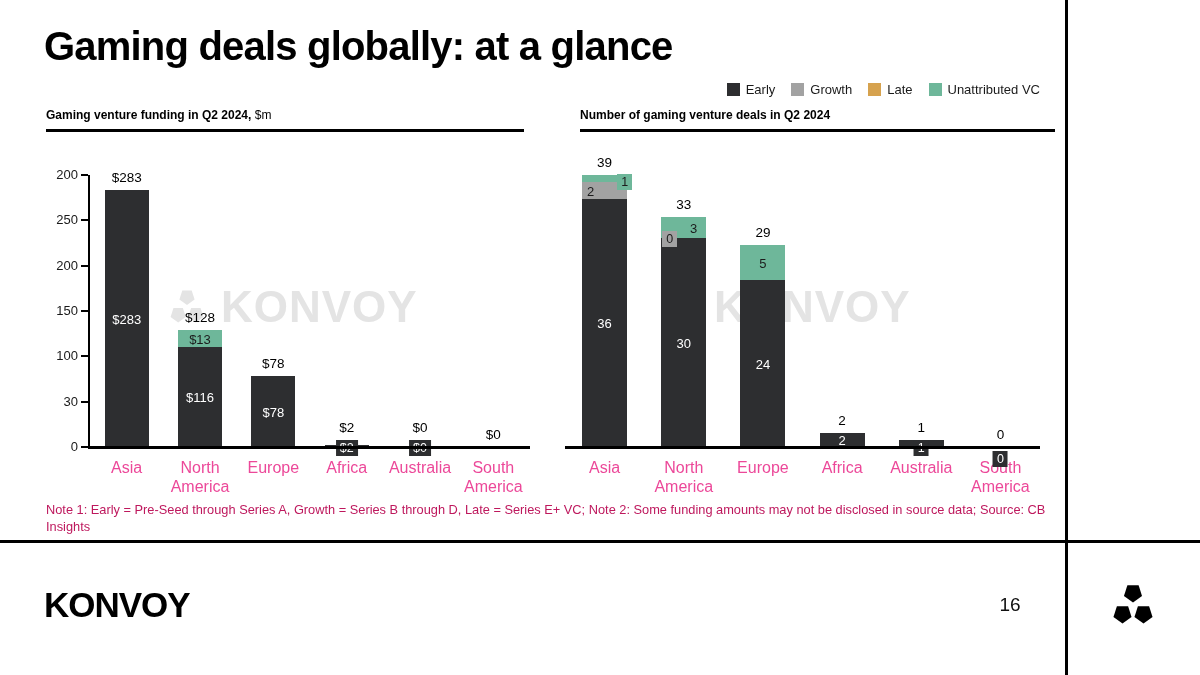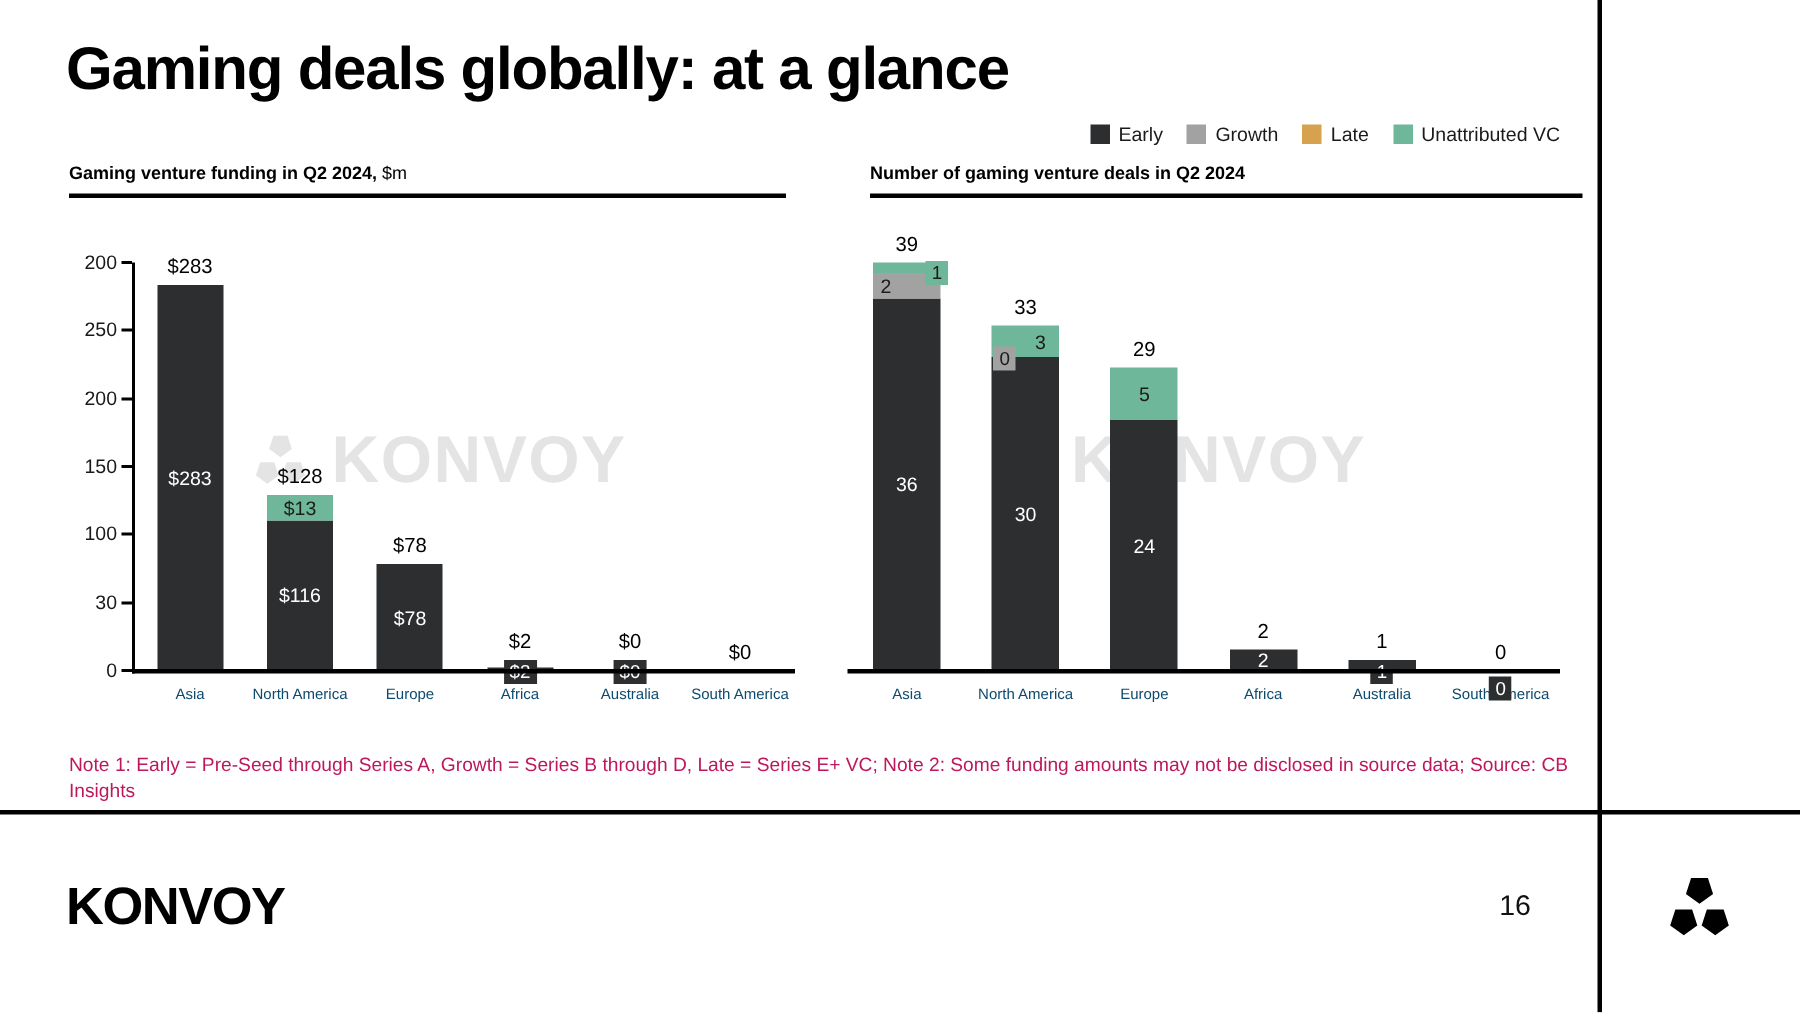--- a/index.html
+++ b/index.html
@@ -42,21 +42,21 @@
   .seg{position:absolute;left:0;width:100%;}
   .seg-label{position:absolute;left:0;right:0;top:50%;transform:translateY(-50%);
              text-align:center;font-size:13px;white-space:nowrap;}
   .al-left{text-align:left;padding-left:5px;}
   .al-right{text-align:right;padding-right:9px;}
 
   .total-label{position:absolute;left:-14px;right:-14px;text-align:center;font-size:13.5px;
                color:#000;z-index:2;}
   .chip{position:absolute;font-size:12.5px;line-height:14px;padding:1px 4px;z-index:3;white-space:nowrap;}
 
-  .cat-label{position:absolute;text-align:center;font-size:10px;line-height:1.2;color:#0c4a6e;}
+  .cat-label{position:absolute;text-align:center;font-size:16px;line-height:1.2;color:#ec4899;}
 
   .note{position:absolute;left:46px;top:501px;width:1000px;margin:0;font-size:12.8px;
         line-height:1.35;color:#be185d;}
 
   .divider-h{position:absolute;left:0;top:540px;width:1200px;height:3px;background:#000;}
   .divider-v{position:absolute;left:1065px;top:0;width:3px;height:675px;background:#000;}
 
   .wordmark{position:absolute;left:44px;top:585px;font-size:35px;font-weight:900;
             letter-spacing:-1px;color:#000;}
   .pagenum{position:absolute;left:985px;top:594px;width:50px;text-align:center;

